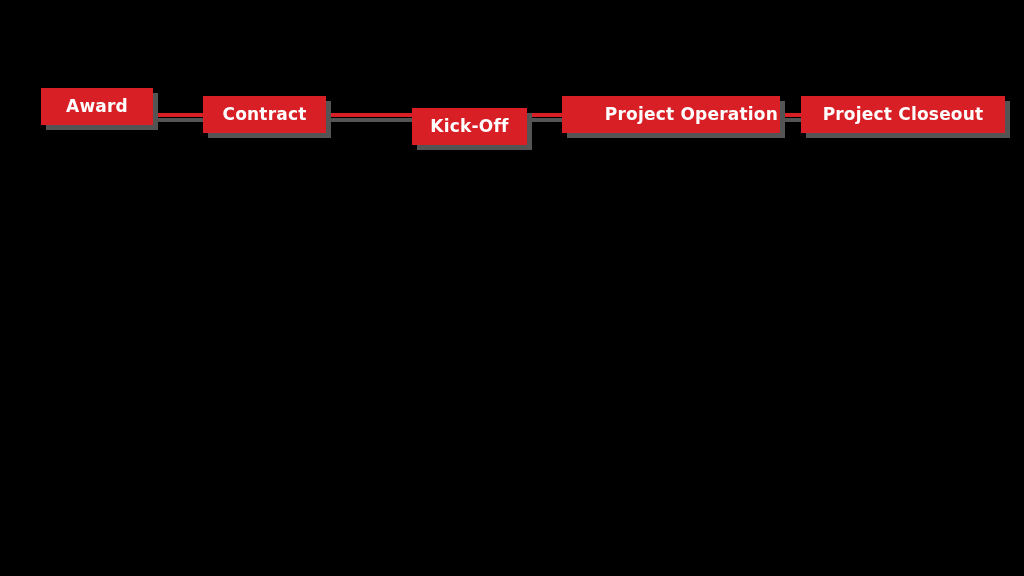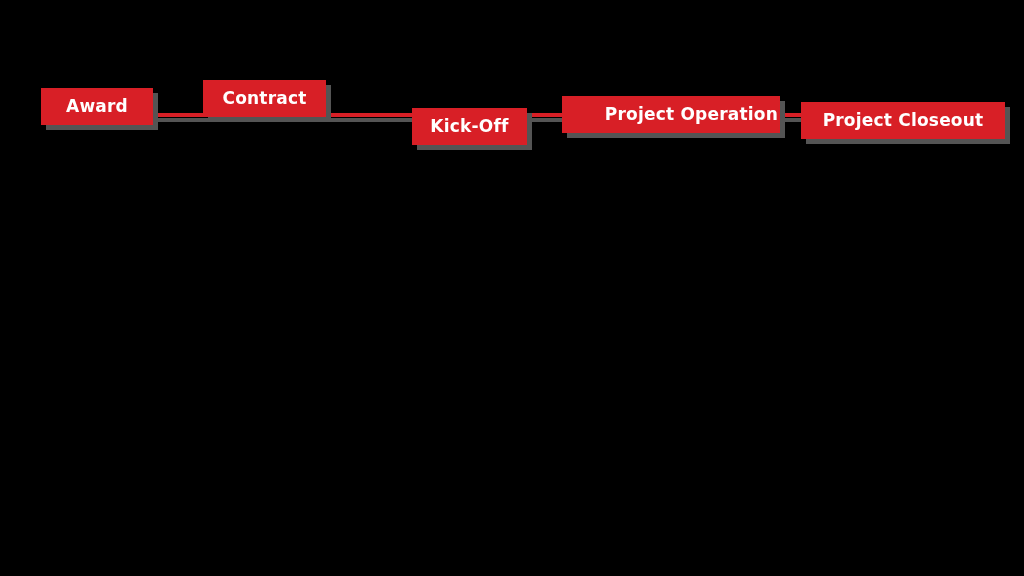--- a/index.html
+++ b/index.html
@@ -75,29 +75,29 @@
   <div class="connector" style="left:321px; top:113px; width:96px;"></div>
 
   <div class="connector" style="left:522px; top:113px; width:45px;"></div>
 
   <div class="connector" style="left:775px; top:113px; width:31px;"></div>
 
   <div class="node" style="left:41px; top:88px; width:112px;">
     <span class="node-label">Award</span>
   </div>
 
-  <div class="node" style="left:203px; top:80px; width:123px;">
+  <div class="node" style="left:203px; top:96px; width:123px;">
     <span class="node-label">Contract</span>
   </div>
 
   <div class="node" style="left:412px; top:108px; width:115px;text-align:right;">
     <span class="node-label">Kick-Off</span>
   </div>
 
   <div class="node" style="left:562px; top:96px; width:218px;justify-content:flex-end;">
     <span class="node-label">Project Operation</span>
   </div>
 
-  <div class="node" style="left:801px; top:96px; width:204px;margin-top:6px;">
+  <div class="node" style="left:801px; top:96px; width:204px;">
     <span class="node-label">Project Closeout</span>
   </div>
 
 </div>
 
 </body></html>

